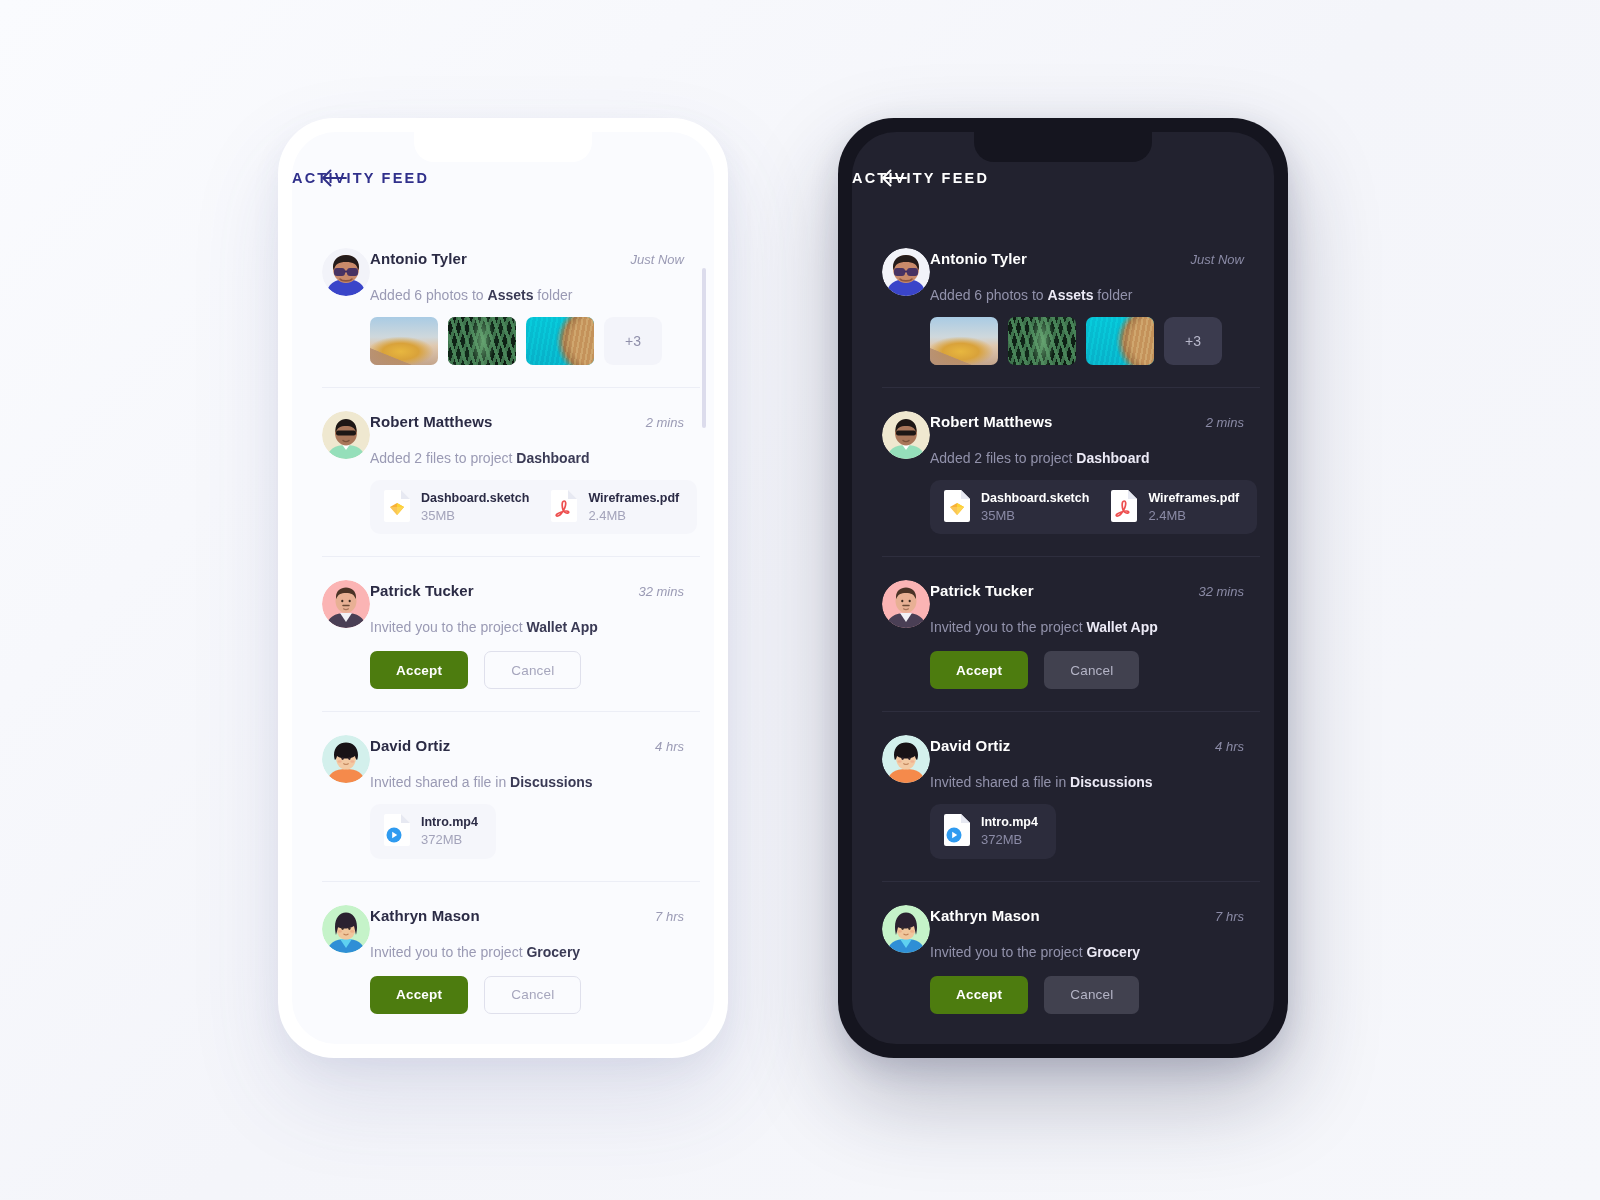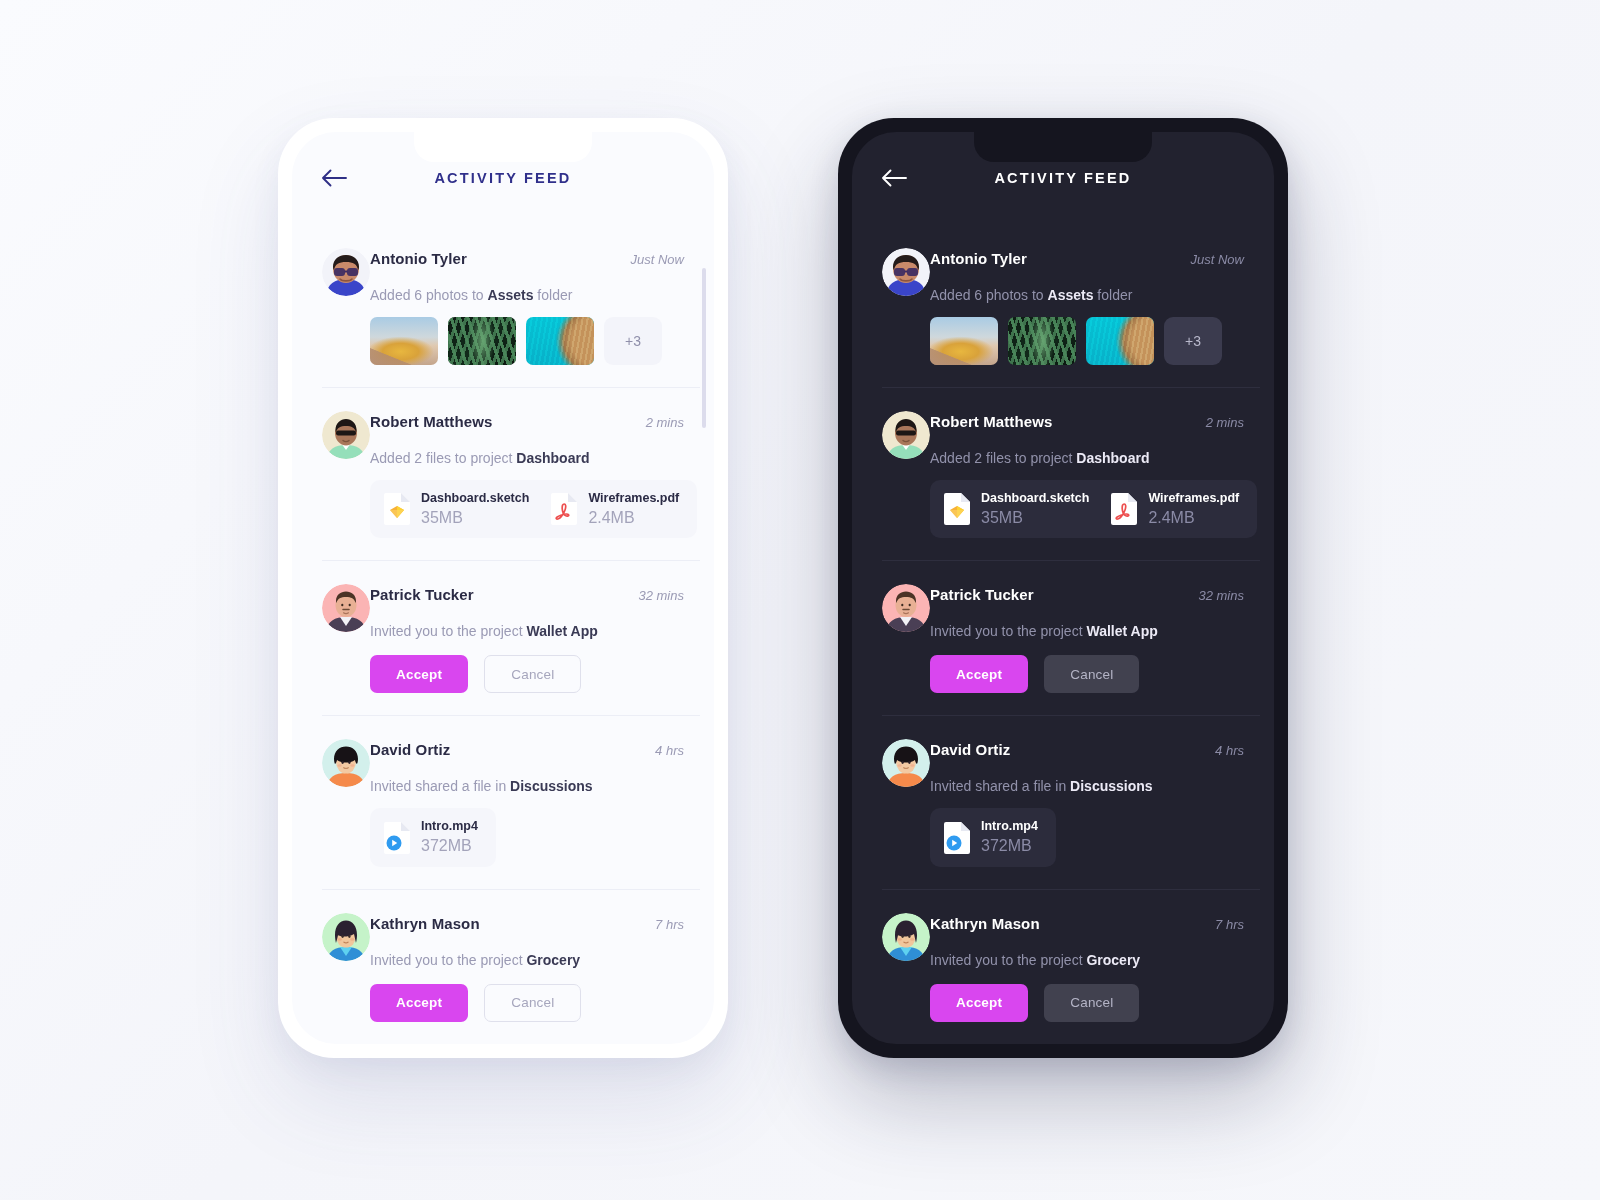--- a/index.html
+++ b/index.html
@@ -67,21 +67,21 @@
     display: flex; align-items: center; justify-content: center;
     cursor: pointer;
     flex: 0 0 auto;
   }
   .back-btn svg { display: block; }
   .light .back-btn svg { stroke: #2f2f86; }
   .dark  .back-btn svg { stroke: #ffffff; }
   .appbar-title {
     position: absolute;
     left: 0; right: 0;
-    text-align: center;
+    text-align: left;
     font-size: 14.5px;
     font-weight: bold;
     letter-spacing: 2.2px;
   }
   .light .appbar-title { color: #30308b; }
   .dark  .appbar-title { color: #ffffff; }
 
   
   .feed {
     position: relative;
@@ -173,48 +173,48 @@
   .files {
     margin-top: 14px;
     display: inline-flex;
     gap: 0;
     border-radius: 10px;
     padding: 10px 14px;
   }
   .light .files { background: #f5f6fb; }
   .dark  .files { background: #2c2c3c; }
   .filecard {
-    display: flex; align-items: center; gap: 11px;
+    display: flex; align-items: flex-start; gap: 11px;
     padding-right: 22px;
     cursor: pointer;
   }
   .filecard:last-child { padding-right: 4px; }
   .fileicon { flex: 0 0 auto; width: 26px; height: 32px; }
   .fileicon svg { display: block; }
   .fmeta { line-height: 1.35; }
   .fname { font-size: 12.5px; font-weight: bold; white-space: nowrap; }
   .light .fname { color: #2b2b45; }
   .dark  .fname { color: #ffffff; }
-  .fsize { font-size: 16px; }
+  .fsize { font-size: 13px; }
   .light .fsize { color: #a3a3ba; }
   .dark  .fsize { color: #8b8ba6; }
 
   
   .actions { display: flex; gap: 16px; margin-top: 16px; }
   .btn {
     border: none;
     border-radius: 7px;
     padding: 0 26px;
     height: 38px;
     font-size: 13.5px;
     font-family: inherit;
     cursor: pointer;
     letter-spacing: 0.2px;
   }
-  .btn-accept { background: #d946ef; color: #ffffff; font-weight: bold; }
+  .btn-accept { background: #4d7c0f; color: #ffffff; font-weight: bold; }
   .light .btn-cancel {
     background: transparent; color: #a6a6bd;
     border: 1px solid #dfe0ec;
   }
   .dark .btn-cancel {
     background: #41414f; color: #b4b4c6; border: none;
   }
 </style>
 </head>
 <body>

